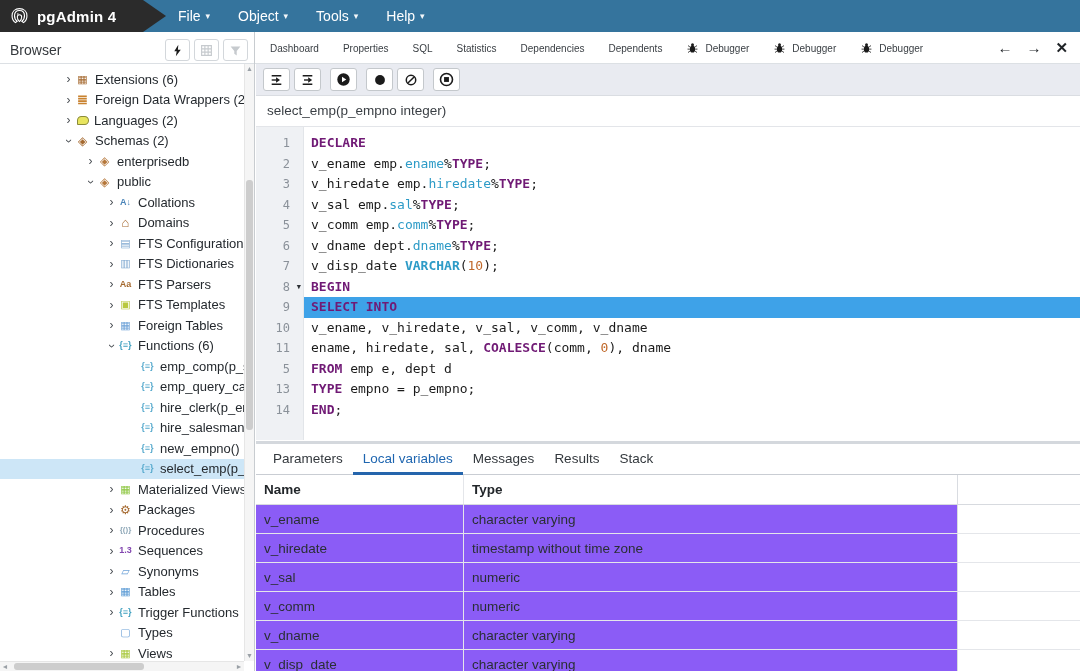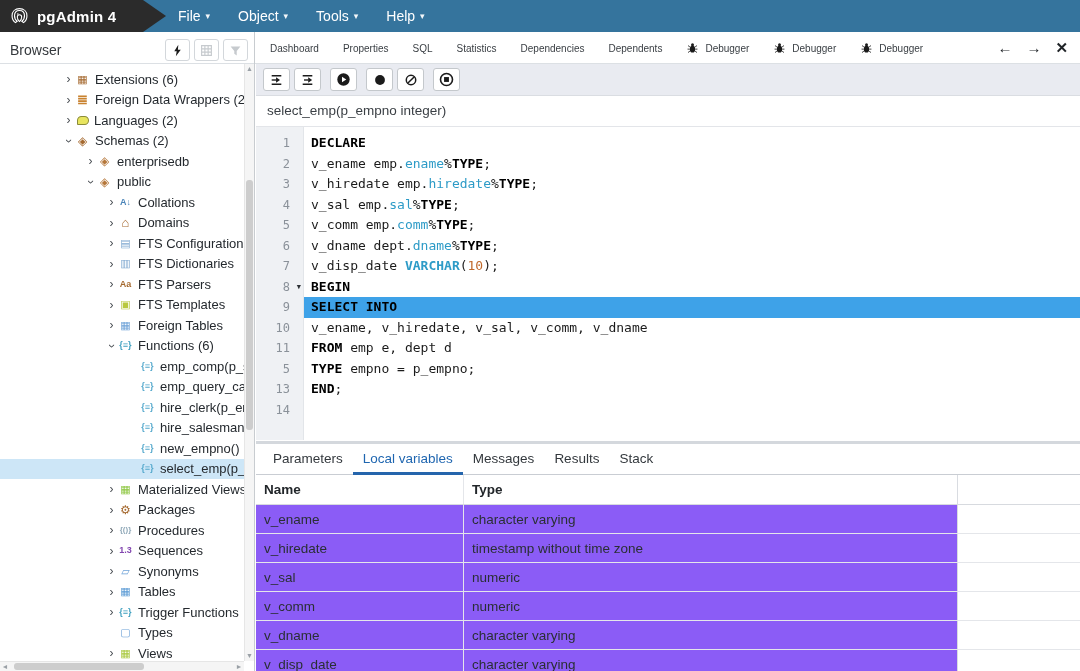--- a/index.html
+++ b/index.html
@@ -74,21 +74,21 @@
   .editor { position:relative; height:313px; background:#fff; overflow:hidden;
             font-family:"DejaVu Sans Mono", monospace; font-size:13px; }
   .gutter { position:absolute; left:0; top:0; bottom:0; width:48px; background:#EFF1F4;
             border-right:1px solid #E2E5E9; z-index:2; padding-top:6px; }
   .gut-cell { height:20.5px; line-height:20.5px; text-align:right; padding-right:13px;
               font-size:12px; color:#8A9199; position:relative; cursor:pointer; }
   .gut-cell .marker { position:absolute; right:2px; top:0; font-size:7px; color:#2B2F33; }
   .code-lines { position:absolute; left:0; right:0; top:0; padding-top:6px; z-index:1; }
   .code-line { height:20.5px; line-height:20.5px; padding-left:55px; white-space:pre; color:#1B1B1B; }
   .code-line.active { background:#3EA2E8; }
-  .tok-kw  { color:#000000; font-weight:bold; }
+  .tok-kw  { color:#701a75; font-weight:bold; }
   .tok-typ { color:#2D9BC7; font-weight:bold; }
   .tok-col { color:#2D9BC7; }
   .tok-num { color:#C0692B; }
 
   
   .bottom { position:absolute; left:0; right:0; top:377px; bottom:0; border-top:3px solid #D4D8DD;
             background:#fff; }
   .btabs { height:31px; display:flex; align-items:center; border-bottom:1px solid #C9CDD3;
            padding-left:7px; }
   .btab { padding:0 10px; height:31px; line-height:29px; font-size:13.5px; color:#33383D;
@@ -445,20 +445,21 @@
           <div class="code-line"><span class="tok-kw">DECLARE</span></div>
           <div class="code-line"><span>v_ename emp.</span><span class="tok-col">ename</span><span>%</span><span class="tok-kw">TYPE</span><span>;</span></div>
           <div class="code-line"><span>v_hiredate emp.</span><span class="tok-col">hiredate</span><span>%</span><span class="tok-kw">TYPE</span><span>;</span></div>
           <div class="code-line"><span>v_sal emp.</span><span class="tok-col">sal</span><span>%</span><span class="tok-kw">TYPE</span><span>;</span></div>
           <div class="code-line"><span>v_comm emp.</span><span class="tok-col">comm</span><span>%</span><span class="tok-kw">TYPE</span><span>;</span></div>
           <div class="code-line"><span>v_dname dept.</span><span class="tok-col">dname</span><span>%</span><span class="tok-kw">TYPE</span><span>;</span></div>
           <div class="code-line"><span>v_disp_date </span><span class="tok-typ">VARCHAR</span><span>(</span><span class="tok-num">10</span><span>);</span></div>
           <div class="code-line"><span class="tok-kw">BEGIN</span></div>
           <div class="code-line active"><span class="tok-kw">SELECT INTO</span></div>
           <div class="code-line"><span>v_ename, v_hiredate, v_sal, v_comm, v_dname</span></div>
+          <div class="code-line"><span>ename, hiredate, sal, </span><span class="tok-kw">COALESCE</span><span>(comm, </span><span class="tok-num">0</span><span>), dname</span></div>
           <div class="code-line"><span class="tok-kw">FROM</span><span> emp e, dept d</span></div>
           <div class="code-line"><span class="tok-kw">TYPE</span><span> empno = p_empno;</span></div>
           <div class="code-line"><span class="tok-kw">END</span><span>;</span></div>
         </div>
       <div class="gutter" id="gutter">
           <div class="gut-cell">1</div>
           <div class="gut-cell">2</div>
           <div class="gut-cell">3</div>
           <div class="gut-cell">4</div>
           <div class="gut-cell">5</div>

